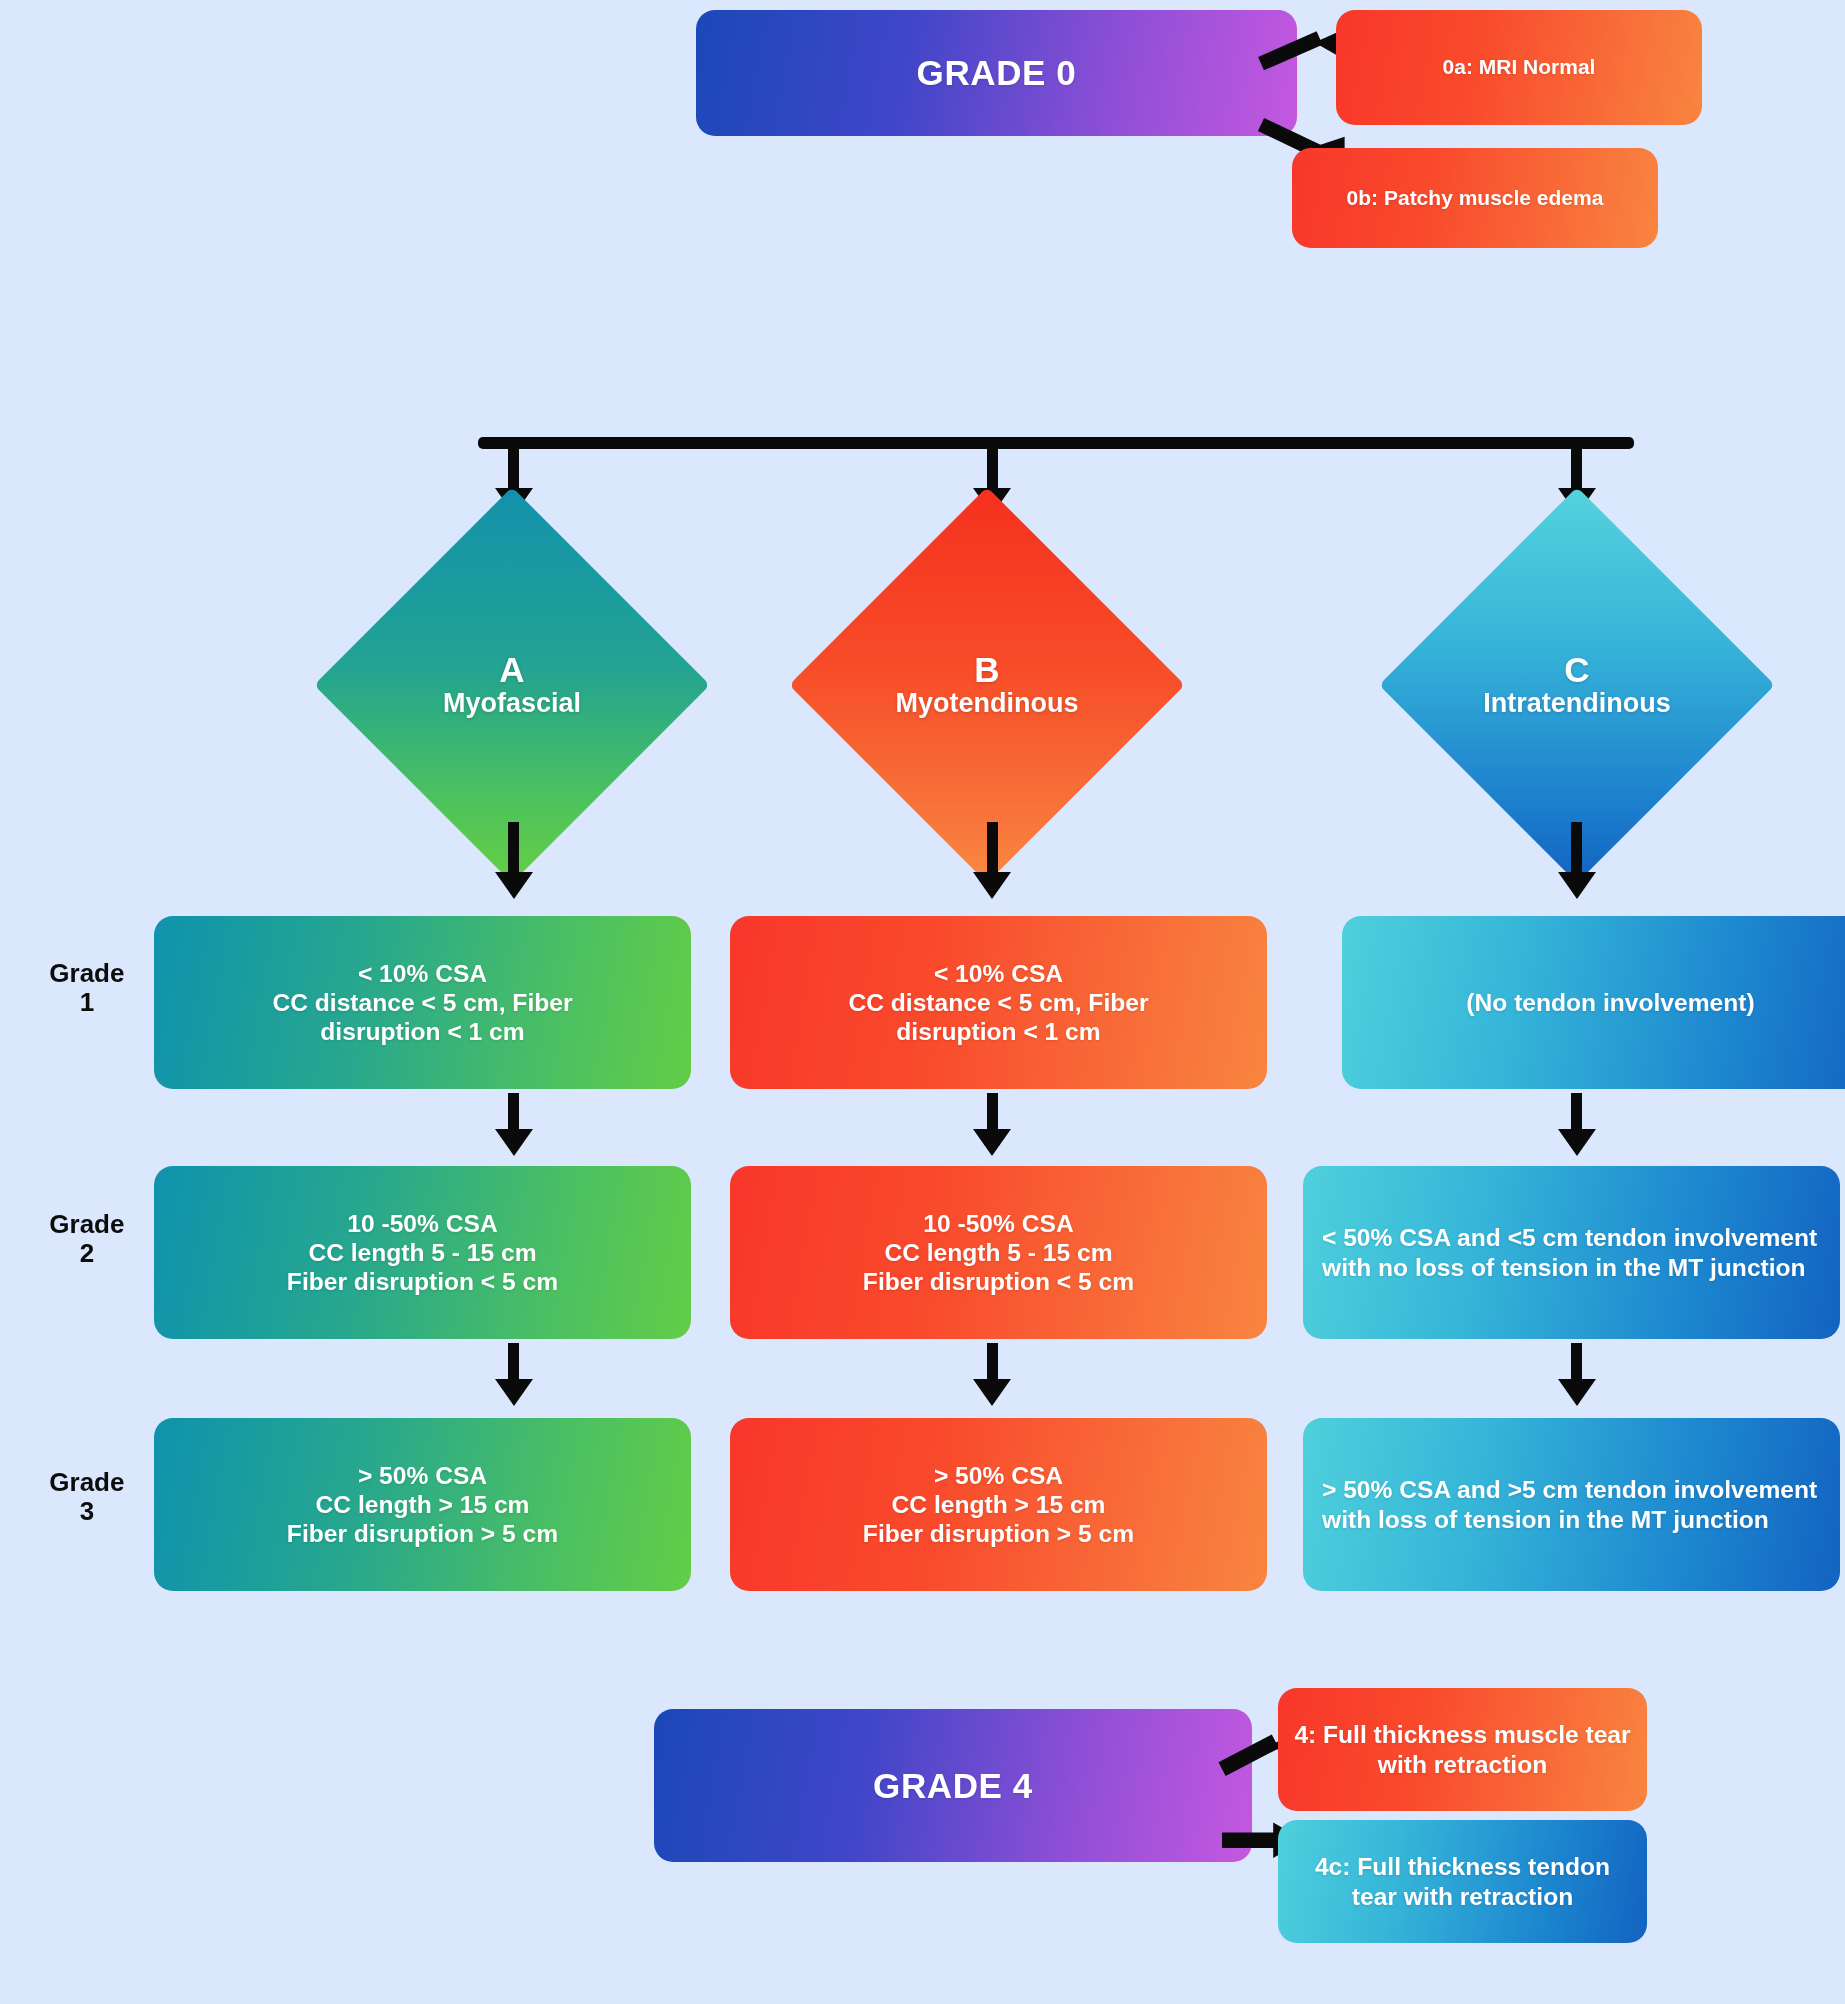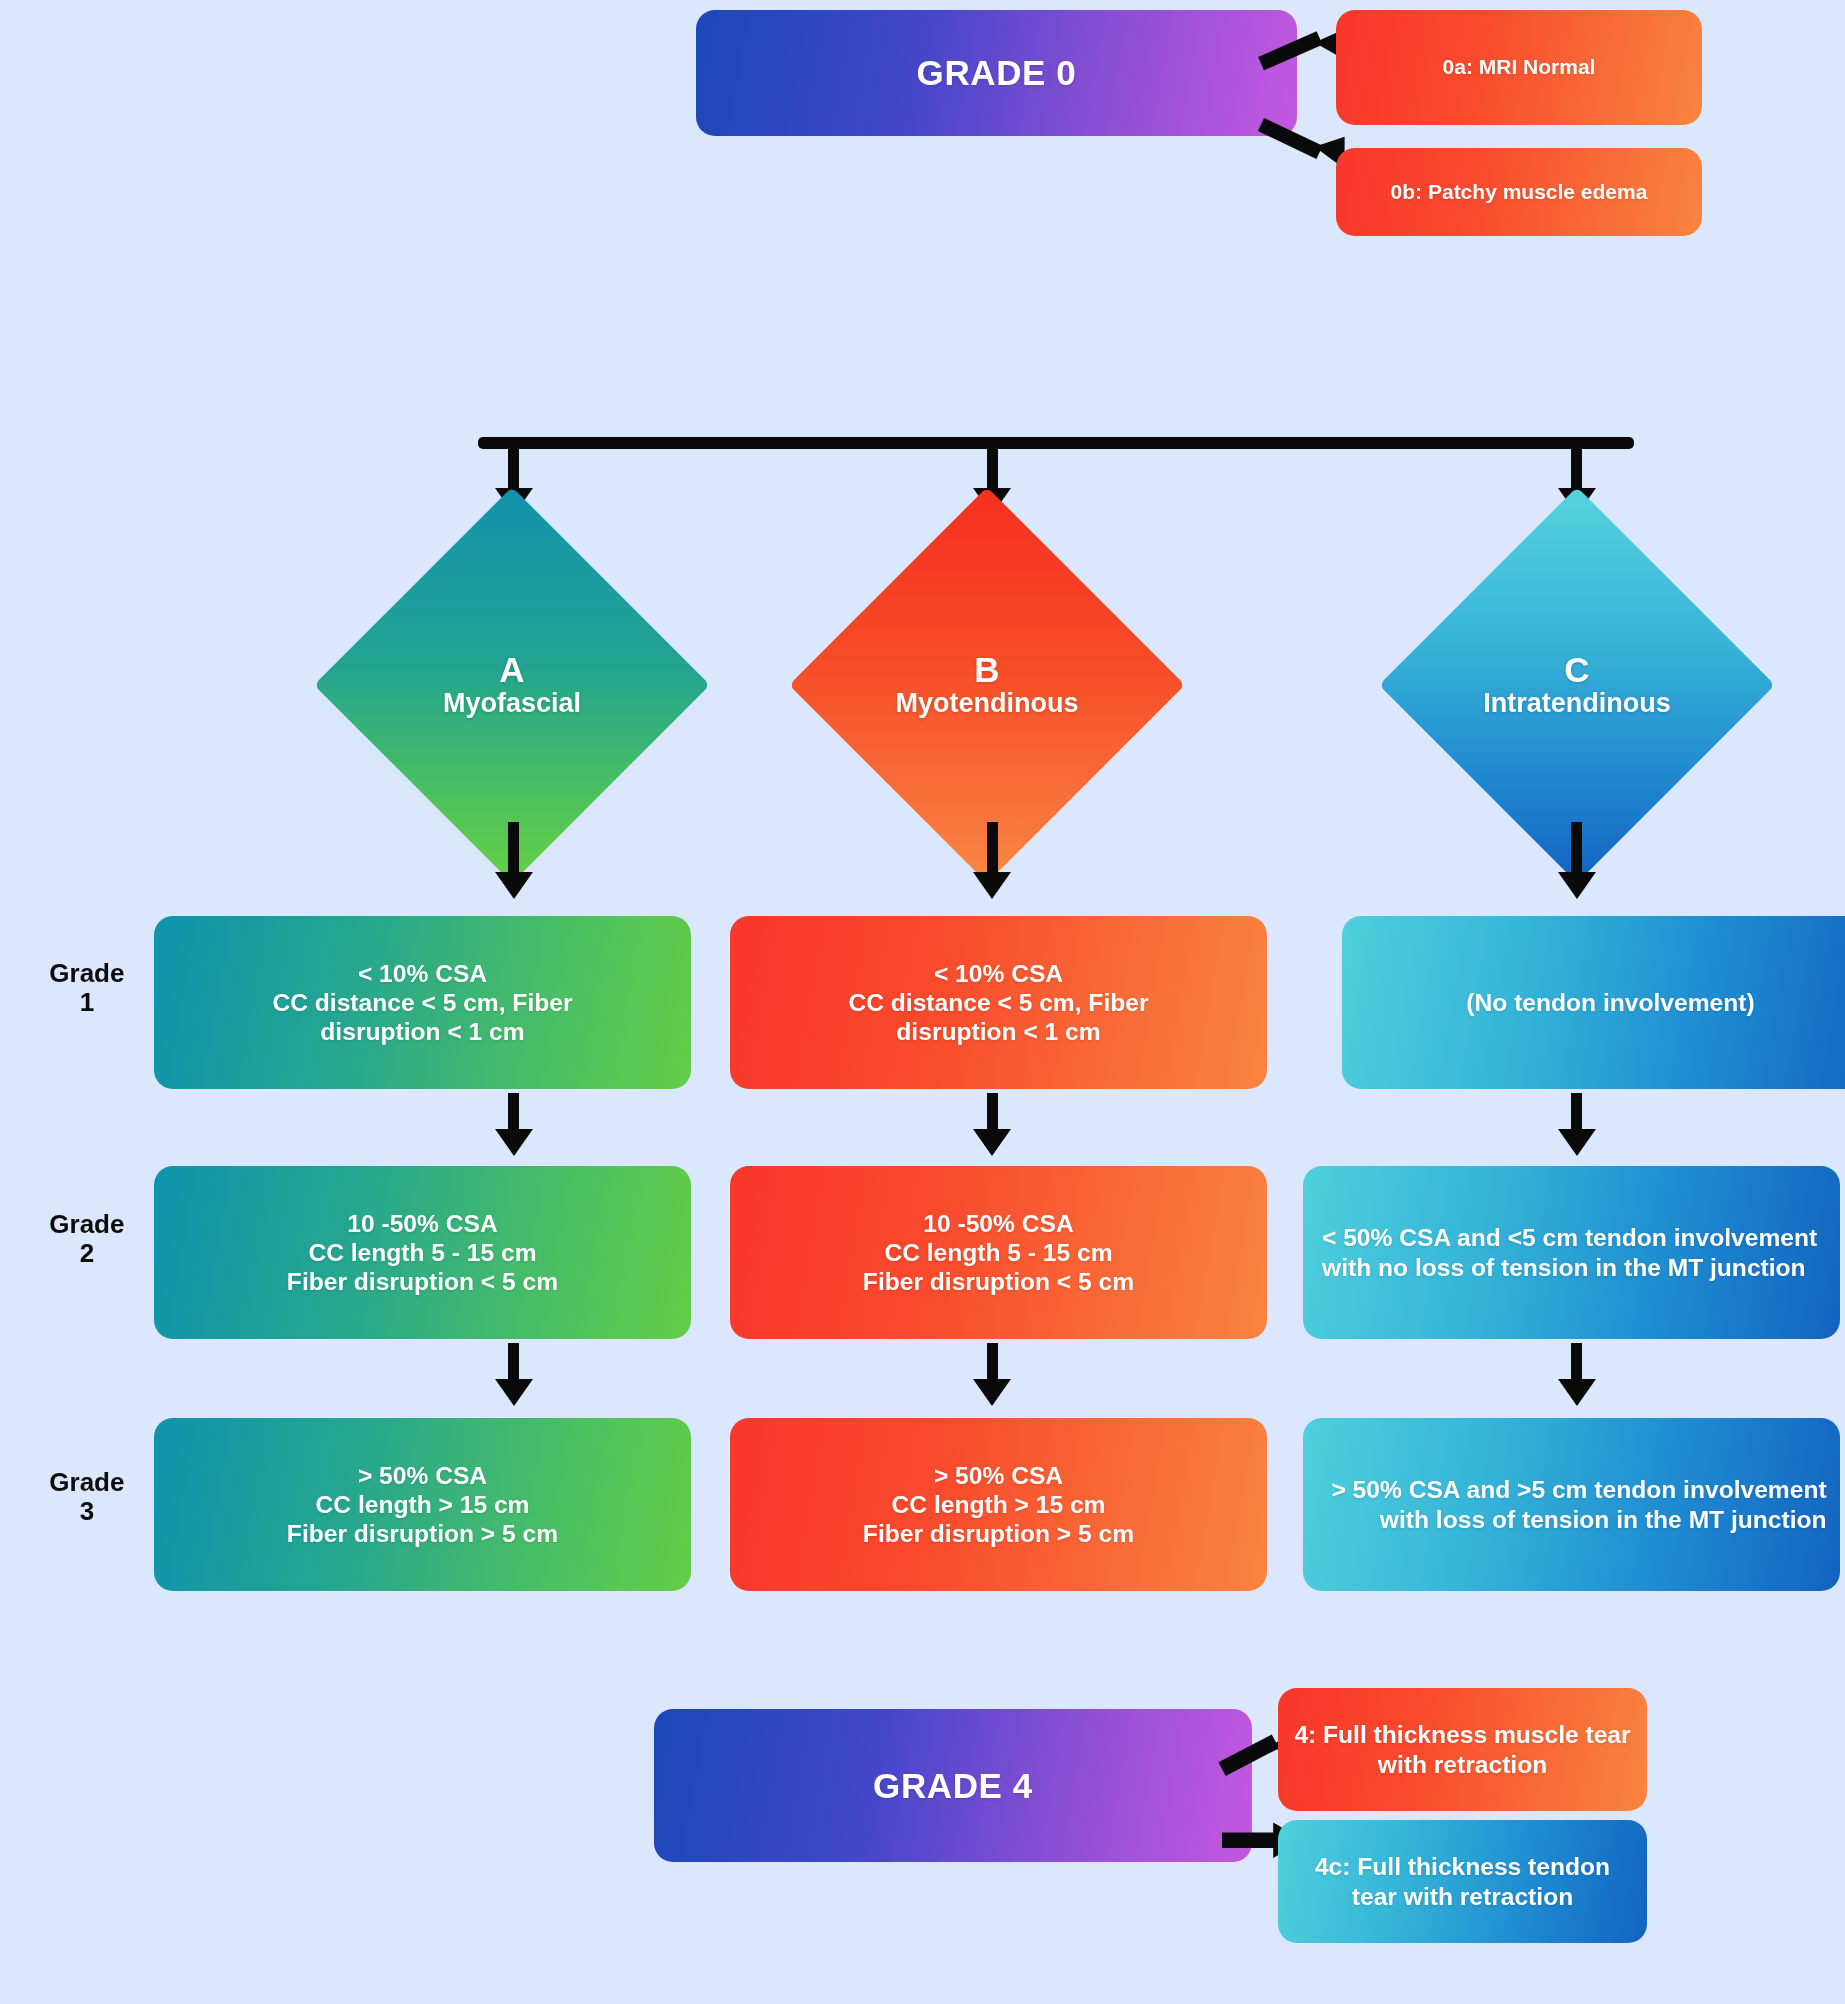--- a/index.html
+++ b/index.html
@@ -114,21 +114,21 @@
     <path d="M150 0 L152 56 L96 24 Z" fill="#0a0a0a"></path>
   </svg>
   <svg class="diag-arrow" style="left:1261px; top:120px; width:92px; height:53px;" viewBox="0 0 165 95">
     <path d="M0 8 L105 58" stroke="#0a0a0a" stroke-width="26" fill="none"></path>
     <path d="M150 88 L96 48 L150 30 Z" fill="#0a0a0a"></path>
   </svg>
 
   <div class="box g-redorng t-mid" style="left:1336px; top:10px; width:366px; height:115px;">
     <span>0a: MRI Normal</span>
   </div>
-  <div class="box g-redorng t-mid" style="left:1336px; top:148px; width:366px; height:88px;">
+  <div class="box g-redorng t-mid" style="left:1292px; top:148px; width:366px; height:100px;">
     <span>0b: Patchy muscle edema</span>
   </div>
 
 
   <div class="hbar" style="left:478px; top:437px; width:1156px; height:12.3px;"></div>
 
   <div class="vline" style="left:508px; top:447px; width:11.2px; height:45px;"></div>
   <div class="arrow-down" style="left:495px; top:488px;"></div>
 
   <div class="vline" style="left:987px; top:447px; width:11.2px; height:45px;"></div>
@@ -228,21 +228,21 @@
   <div class="box g-tealgrn t-small" style="left:154px; top:1418px; width:537px; height:173px; flex-direction:column;">
     <span>&gt; 50% CSA</span>
     <span>CC length &gt; 15 cm</span>
     <span>Fiber disruption &gt; 5 cm</span>
   </div>
   <div class="box g-redorng t-small" style="left:730px; top:1418px; width:537px; height:173px; flex-direction:column;">
     <span>&gt; 50% CSA</span>
     <span>CC length &gt; 15 cm</span>
     <span>Fiber disruption &gt; 5 cm</span>
   </div>
-  <div class="box g-cyanblu t-small" style="left:1303px; top:1418px; width:537px; height:173px; text-align:right; padding-left:3px;">
+  <div class="box g-cyanblu t-small" style="left:1303px; top:1418px; width:537px; height:173px; text-align:left; padding-left:19px;">
     <span>&gt; 50% CSA and &gt;5 cm tendon involvement with loss of tension in the MT junction</span>
   </div>
 
   <div class="box g-purple t-huge" style="left:654px; top:1697px; width:598px; height:153px;margin-top:12px;">
     <span>GRADE 4</span>
   </div>
 
   <svg class="diag-arrow" style="left:1222px; top:1728px; width:89px; height:50px;" viewBox="0 0 160 90">
     <path d="M0 74 L96 24" stroke="#0a0a0a" stroke-width="28" fill="none"></path>
     <path d="M146 0 L142 60 L86 32 Z" fill="#0a0a0a"></path>

